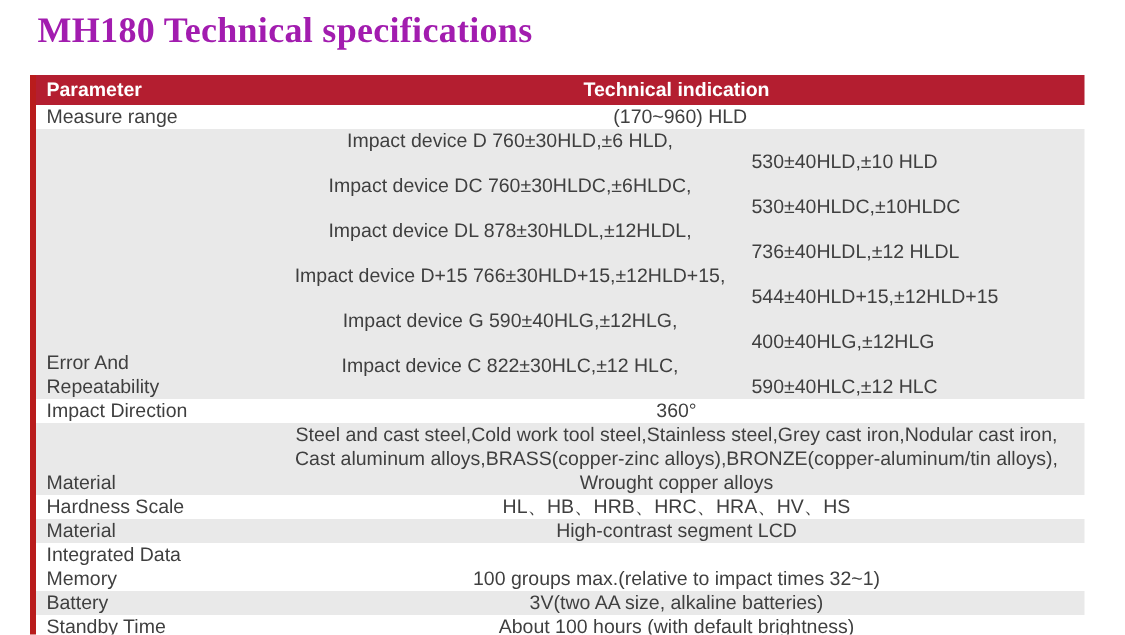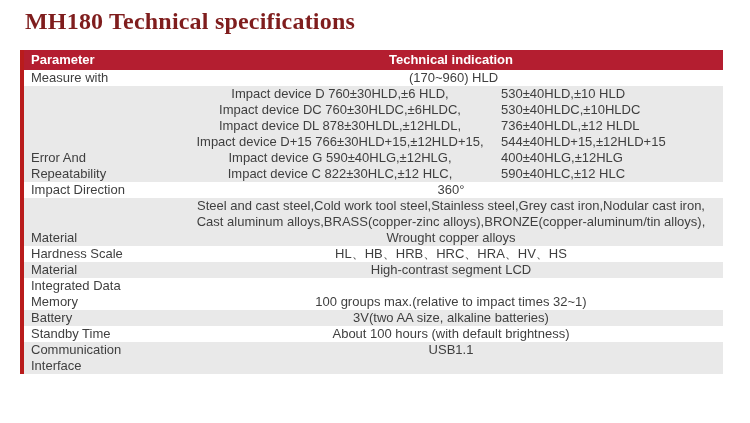--- a/index.html
+++ b/index.html
@@ -7,21 +7,21 @@
   body {
     position:relative;
     font-family:"Liberation Sans", sans-serif;
     color:#3f3f3f;
     -webkit-font-smoothing:antialiased;
   }
   .page-title {
     position:absolute; left:25px; top:8px;
     font-family:"Liberation Serif", serif;
     font-weight:bold; font-size:24px;
-    color:#7f1d1d; letter-spacing:0.2px;
+    color:#a21caf; letter-spacing:0.2px;
     white-space:nowrap;
   }
   .spec-table {
     position:absolute; left:20px; top:50px; width:703px;
     font-size:13px; line-height:16px;
     border-left:4px solid #b91c1c;
   }
   .thead {
     display:flex; align-items:center;
     background:#b41e30; color:#ffffff;
@@ -30,38 +30,38 @@
   .c1 { width:155px; padding-left:7px; flex-shrink:0; }
   .c2 { flex:1;text-align:center; }
   .row { display:flex; }
   .row.alt { background:#e9e9e9; }
   .row .c1 {
     display:flex; flex-direction:column; justify-content:flex-end;
   }
   .line { min-height:16px; white-space:nowrap; }
   .pair { display:flex; }
   .pair .L { width:322px; flex-shrink:0; white-space:nowrap; }
-  .pair .R { white-space:nowrap; }
+  .pair .R { white-space:nowrap;margin-top:14px; }
   .indent { padding-left:5px; }
 </style>
 </head>
 <body>
 
 <div class="page-title">MH180 Technical specifications</div>
 
 <div class="spec-table">
 
   <div class="thead">
     <div class="c1">Parameter</div>
     <div class="c2">Technical indication</div>
   </div>
 
   <div class="row">
     <div class="c1">
-        <div class="line">Measure with</div>
+        <div class="line">Measure range</div>
       </div>
     <div class="c2">
         <div class="line indent">(170~960)  HLD</div>
       </div>
   </div>
 
   <div class="row alt">
     <div class="c1">
       <div class="line">Error And</div>
       <div class="line">Repeatability</div>

